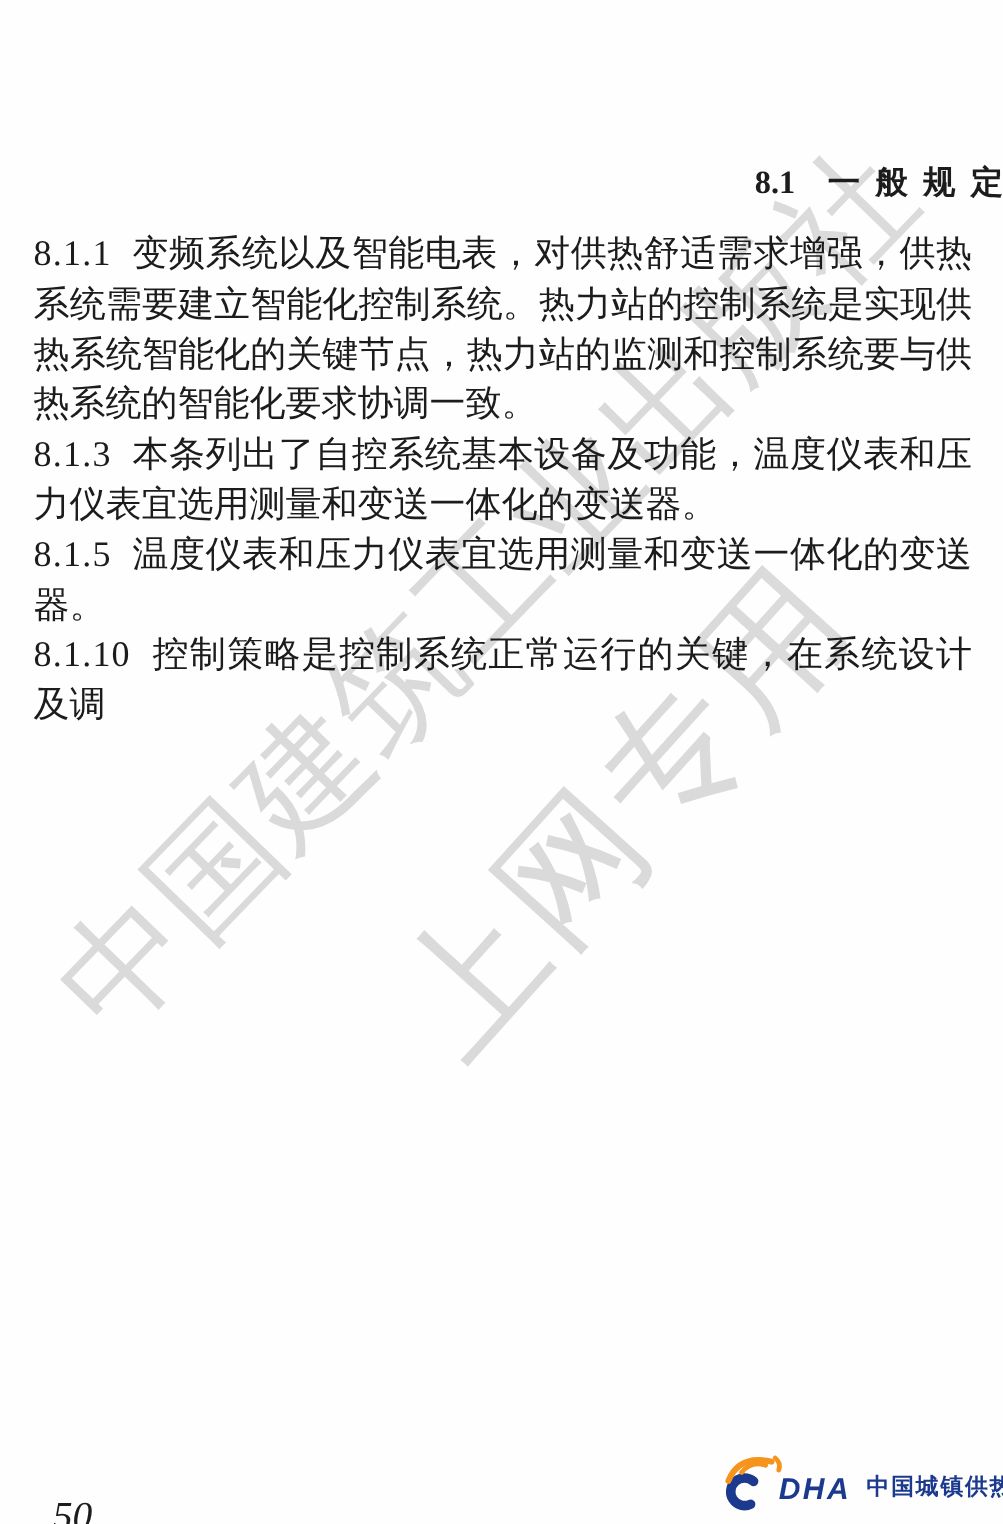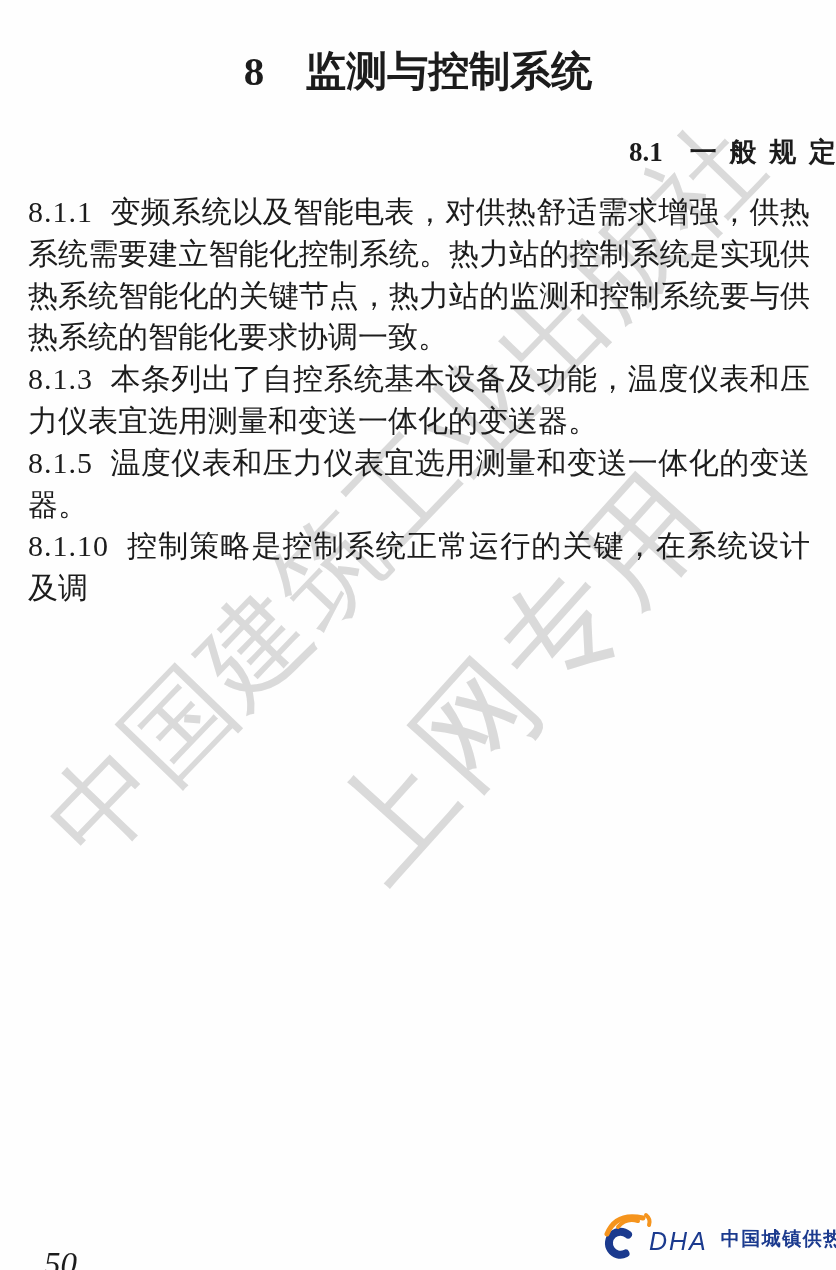--- a/index.html
+++ b/index.html
@@ -85,21 +85,21 @@
     height:56px;
     display:flex;
     align-items:center;
     z-index:1;
   }
   .logo-mark{display:block;}
   .logo-c{stroke:var(--logo-navy);}
   .logo-arc{stroke:var(--logo-orange);}
   .logo-dha{
     font-family:"Liberation Sans","DejaVu Sans",sans-serif;
-    font-weight:normal;font-style:italic;
+    font-weight:bold;font-style:italic;
     font-size:25px;
     letter-spacing:2px;
     color:var(--logo-navy);
     margin-left:-8px;
     margin-top:14px;
   }
   .logo-org{
     font-family:"Liberation Sans","DejaVu Sans",sans-serif;
     font-weight:bold;
     font-size:19px;
@@ -111,21 +111,20 @@
   }
 </style>
 </head>
 <body>
 
 <div class="page">
 
   <div class="wm wm1">中国建筑工业出版社</div>
   <div class="wm wm2">上网专用</div>
 
-  <h1 class="chapter-title">8　监测与控制系统</h1>
   <h2 class="section-title">8.1　一 般 规 定</h2>
 
   <div class="body-text">
     <p class="para"><span class="pnum">8.1.1</span><span class="ptext">变频系统以及智能电表，对供热舒适需求增强，供热系统需要建立智能化控制系统。热力站的控制系统是实现供热系统智能化的关键节点，热力站的监测和控制系统要与供热系统的智能化要求协调一致。</span></p>
 
 
     <p class="para"><span class="pnum">8.1.3</span><span class="ptext">本条列出了自控系统基本设备及功能，温度仪表和压力仪表宜选用测量和变送一体化的变送器。</span></p>
 
 
     <p class="para"><span class="pnum">8.1.5</span><span class="ptext">温度仪表和压力仪表宜选用测量和变送一体化的变送器。</span></p>

